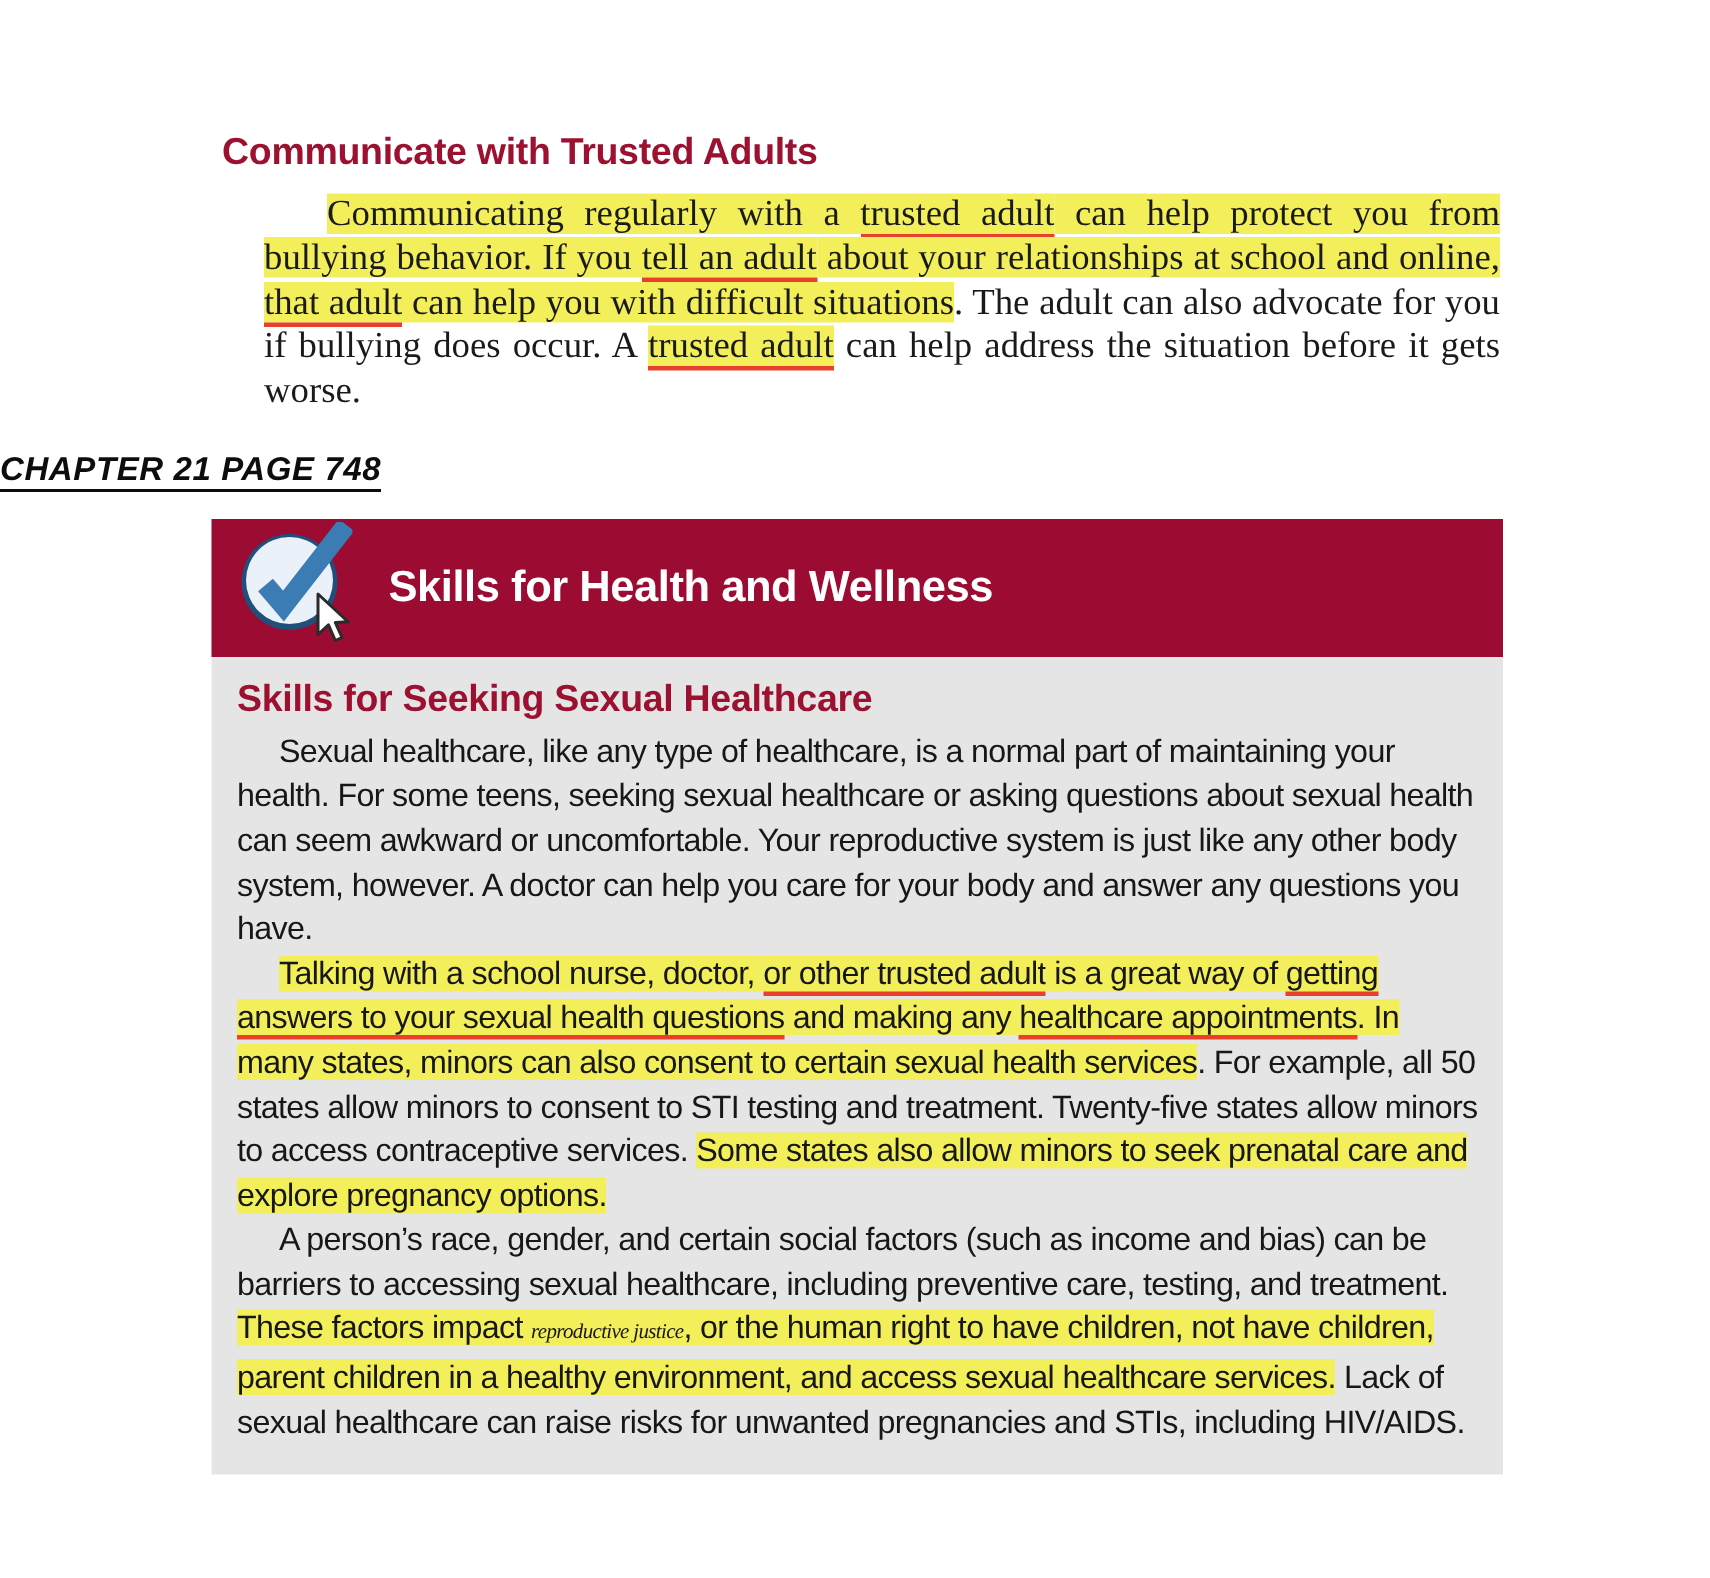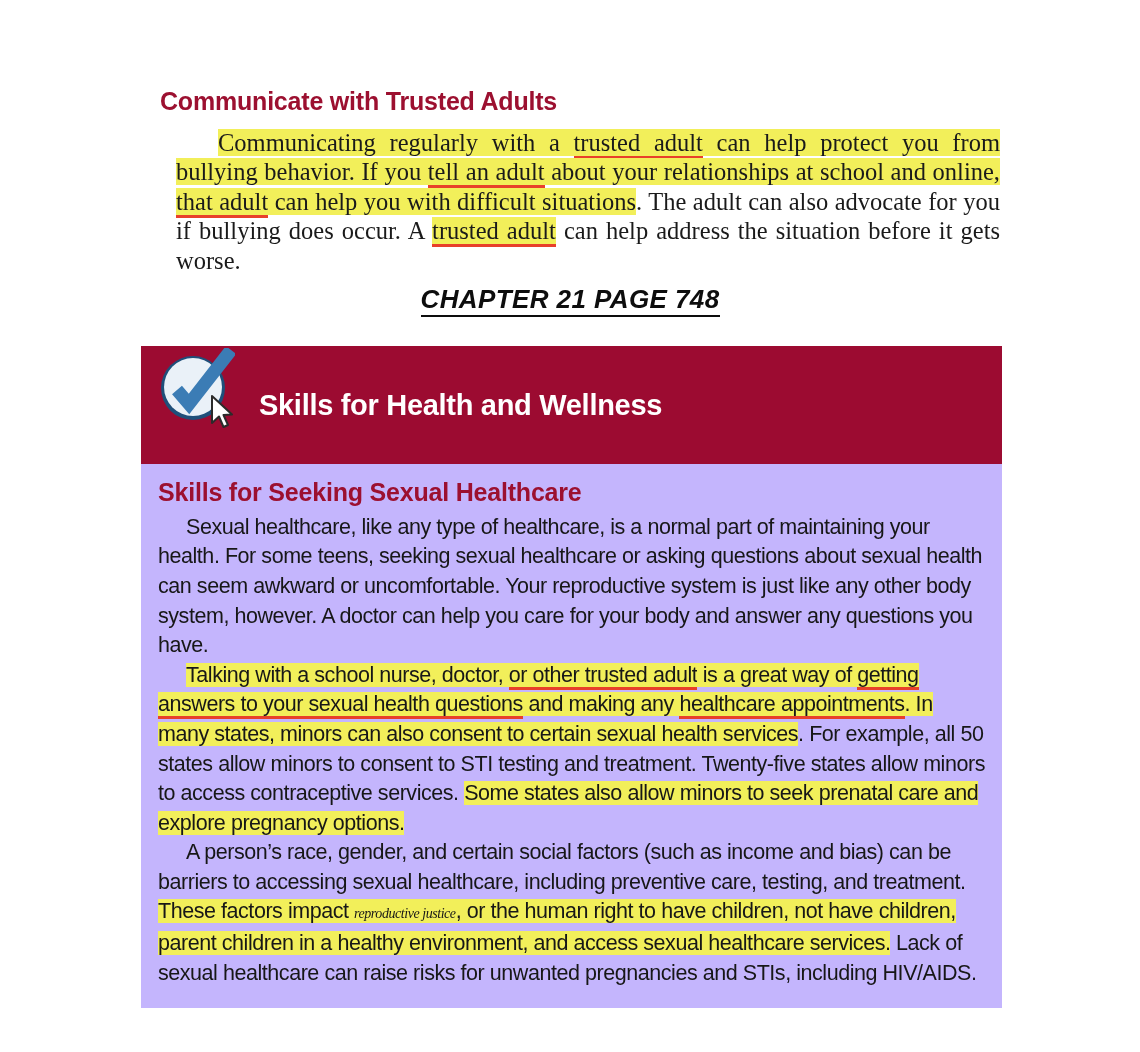--- a/index.html
+++ b/index.html
@@ -21,64 +21,63 @@
     left: 148px;
     top: 88px;
     width: 852px;
   }
   #top-heading {
     font-family: "Liberation Sans", sans-serif;
     font-weight: bold;
     font-size: 25px;
     color: #9c1030;
     letter-spacing: -0.2px;
-    margin: 0 0 12px 12px;
+    margin: 0 0 12px 0;
     line-height: 1.1;
   }
   #top-paragraph {
     font-family: "Liberation Serif", serif;
     font-size: 24.5px;
     line-height: 29.5px;
     color: #1a1a1a;
     text-align: justify;
     text-justify: inter-word;
     margin: 0;
     text-indent: 42px;
     padding-left: 28px;
   }
 
   
   #chapter-label {
     position: absolute;
     left: 0;
     right: 0;
-    top: 284px;
-    text-align: center;
+    top: 300px;
     font-family: "Liberation Sans", sans-serif;
     font-weight: bold;
     font-style: italic;
-    font-size: 26px;
+    font-size: 22px;
     color: #0d0d0d;
     letter-spacing: 0.4px;
   }
   #chapter-label span {
     border-bottom: 2.5px solid #0d0d0d;
     padding-bottom: 1px;
   }
 
   
   #feature-box {
     position: absolute;
     left: 141px;
     top: 346px;
     width: 861px;
   }
   #feature-banner {
     position: relative;
-    height: 118px;
+    height: 92px;
     background: #9c0b31;
     box-sizing: border-box;
   }
   #feature-banner-title {
     position: absolute;
     left: 118px;
     top: 50%;
     transform: translateY(-50%);
     color: #ffffff;
     font-family: "Liberation Sans", sans-serif;
@@ -96,21 +95,21 @@
   #cursor-arrow {
     position: absolute;
     left: 68px;
     top: 48px;
     width: 26px;
     height: 36px;
     pointer-events: none;
   }
 
   #feature-body {
-    background: #c4b5fd;
+    background: #e5e5e5;
     padding: 14px 17px 20px 17px;
     box-sizing: border-box;
   }
   #feature-subheading {
     font-family: "Liberation Sans", sans-serif;
     font-weight: bold;
     font-size: 25px;
     color: #9c1030;
     letter-spacing: -0.2px;
     margin: 0 0 6px 0;

